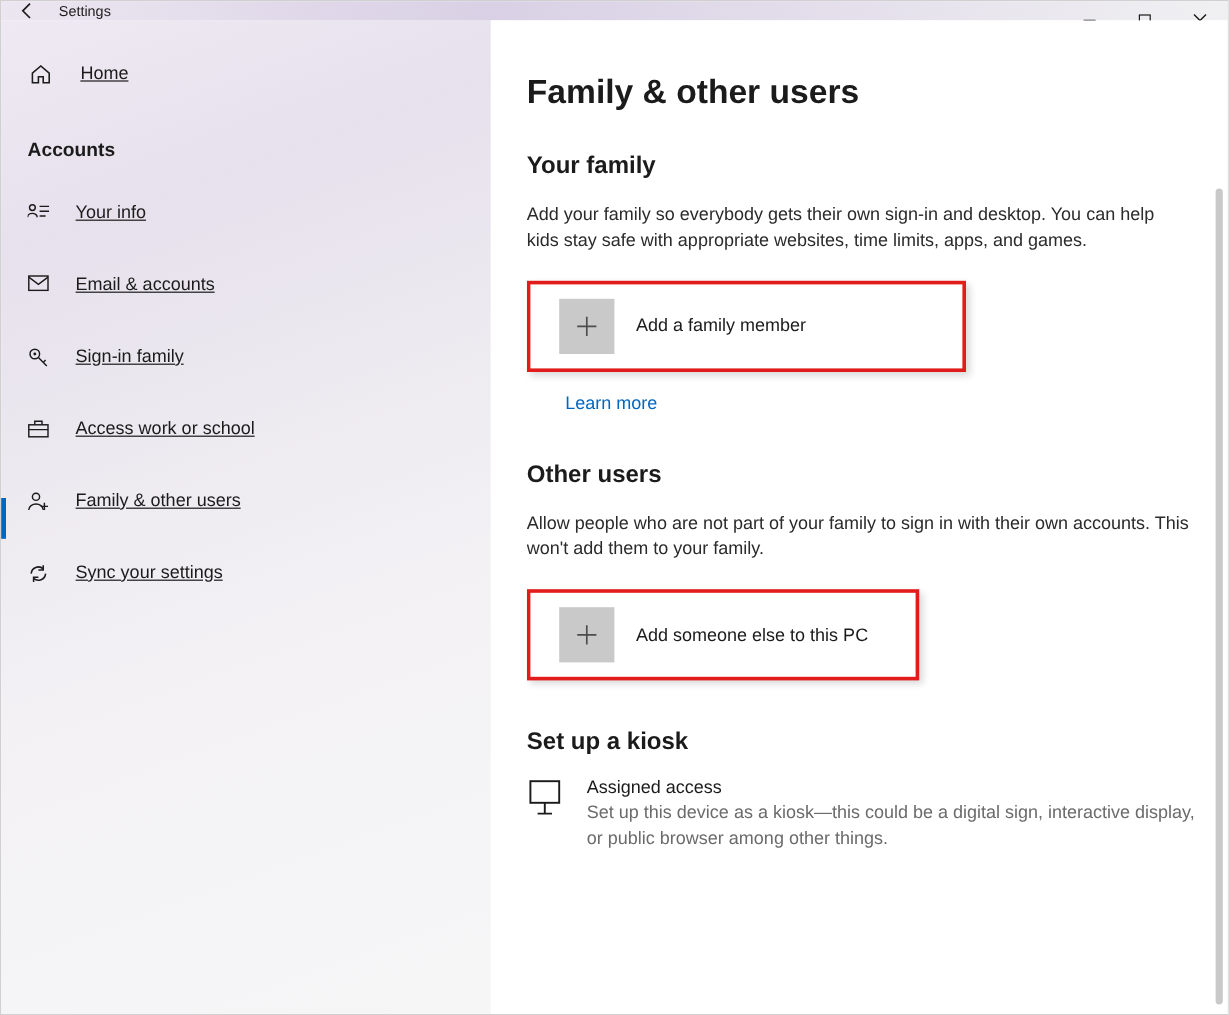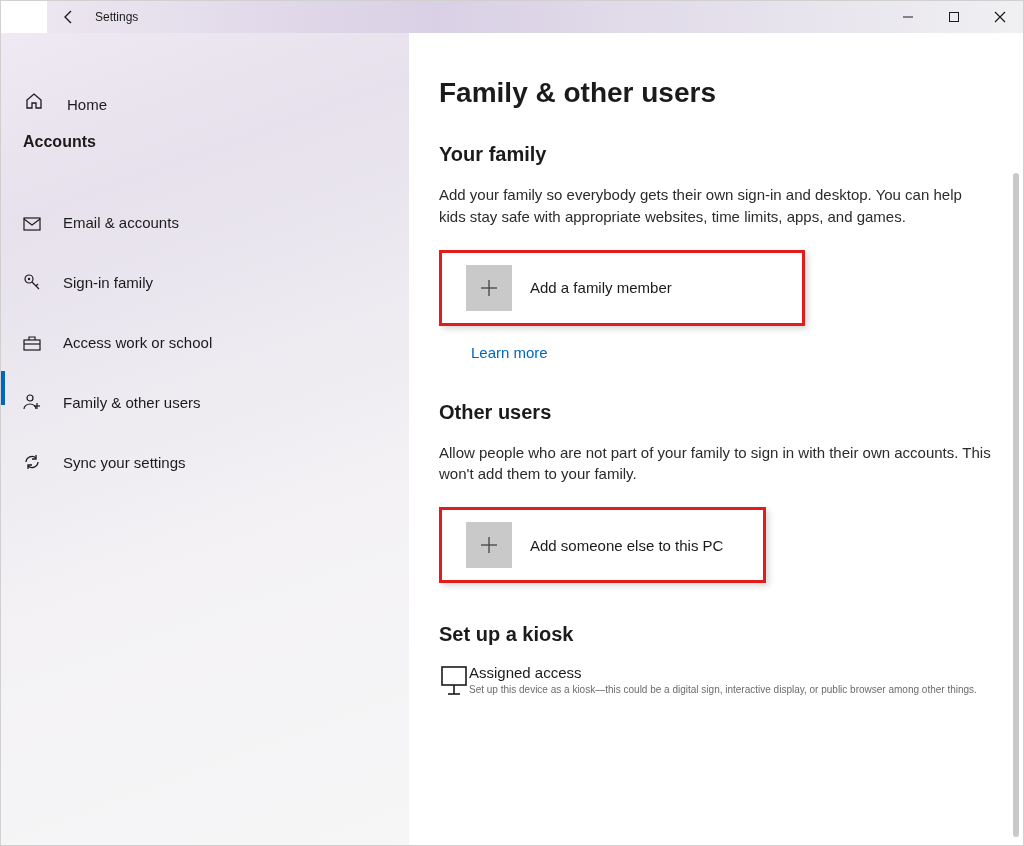--- a/index.html
+++ b/index.html
@@ -1,25 +1,25 @@
 <!DOCTYPE html>
 <html><head>
 <meta charset="utf-8">
 <style>
   * { box-sizing: border-box; margin: 0; padding: 0; font-family: "Segoe UI", Arial, sans-serif; }
   html, body { width: 1024px; height: 846px; overflow: hidden; background: #fff; }
   .window { width:1024px; height:846px; position:relative; display:flex; flex-direction:column; border:1px solid #d0d0d0;}
-  .titlebar { height:32px; display:flex; align-items:center; position:relative; background:linear-gradient(90deg,#ece6f0 0%,#d9d0e5 40%,#f0f0f2 100%);margin-left:46px;}
+  .titlebar { height:16px; display:flex; align-items:center; position:relative; background:linear-gradient(90deg,#ece6f0 0%,#d9d0e5 40%,#f0f0f2 100%);}
   .back-btn { width:44px; height:32px; display:flex; align-items:center; justify-content:center; }
   .title-text { font-size:12px; color:#1a1a1a; margin-left:4px;}
   .win-controls { position:absolute; right:0; top:0; display:flex;}
   .win-btn { width:46px; height:32px; display:flex; align-items:center; justify-content:center; }
   .body { flex:1; display:flex; min-height:0;}
   .sidebar { width:408px; background:linear-gradient(160deg,#eee9f2 0%,#e6e1ec 20%,#f3f1f4 60%,#f6f6f7 100%); padding-top:36px; display:flex; flex-direction:column;}
-  .home-row, .nav-item { display:flex; align-items:flex-end; height:46px; padding-left:22px; gap:22px; color:#1b1b1b; font-size:15px;}
+  .home-row, .nav-item { display:flex; align-items:flex-start; height:46px; padding-left:22px; gap:22px; color:#1b1b1b; font-size:15px;text-decoration:underline;}
   .home-row { height:44px; margin-bottom:12px; padding-left:24px; gap:24px;}
   .home-row .lbl { font-size:15px;}
   .search-wrap { margin:0 22px 18px 22px;}
   .search { width:100%; height:36px; border:1px solid #7a7a7a; background:transparent; padding:0 36px 0 10px; font-size:15px; color:#333;}
   .search::placeholder { color:#6b6b6b; }
   .search-icon { position:relative; }
   .search-icon svg { position:absolute; right:10px; top:-28px; }
   .section-label { font-weight:600; font-size:16px; color:#1b1b1b; padding:8px 22px 20px 22px;}
   .nav-list { display:flex; flex-direction:column; gap:14px; margin-top:14px;}
   .nav-item { cursor:default; position:relative;}
@@ -31,23 +31,23 @@
   .sub-title { font-size:20px; font-weight:600; color:#1b1b1b; margin-bottom:18px;margin-top:28px;}
   .desc { font-size:15px; color:#2b2b2b; line-height:1.45; max-width:552px; margin-bottom:22px;}
   .add-row { display:flex; align-items:center; gap:18px; padding:8px 10px 8px 8px; width:fit-content;}
   .add-row .plus { width:46px; height:46px; background:#c9c9c9; display:flex; align-items:center; justify-content:center;}
   .add-row .plus svg line { stroke:#4d4d4d; stroke-width:1.4;}
   .add-row .add-label { font-size:15px; color:#1b1b1b;}
   .highlight-box { border:3px solid #e21b1b; display:inline-block; padding:4px 120px 4px 16px; box-shadow:3px 3px 6px rgba(0,0,0,.15);}
   .highlight-box.narrow { padding-right:30px;}
   .learn-more { display:block; margin-top:18px; font-size:15px; color:#0067c0; text-decoration:none;margin-left:32px;}
   .block { margin-bottom:40px;}
-  .kiosk-row { display:flex; align-items:flex-start; max-width:560px;}
+  .kiosk-row { display:flex; gap:20px; align-items:flex-start; max-width:560px;}
   .kiosk-row .ktext .kt-title { font-size:15px; color:#1b1b1b; margin-bottom:2px;}
-  .kiosk-row .ktext .kt-desc { font-size:10px; color:#6b6b6b; line-height:1.4;}
+  .kiosk-row .ktext .kt-desc { font-size:15px; color:#6b6b6b; line-height:1.4;}
   .vscroll { position:absolute; right:4px; top:140px; bottom:8px; width:6px; background:#c9c9c9; border-radius:3px;}
 </style>
 </head>
 <body>
 
 <div class="window">
 
   <div class="titlebar">
     <div class="back-btn">
       <svg width="16" height="16" viewBox="0 0 16 16">
@@ -83,20 +83,32 @@
               <path d="M2 8 L9 2 L16 8 V16 H11 V11 H7 V16 H2 Z" fill="none" stroke="#1b1b1b" stroke-width="1.3"></path>
             </svg>
         </span>
         <span class="lbl">Home</span>
       </div>
 
 
       <div class="section-label">Accounts</div>
 
       <div class="nav-list">
+        <div class="nav-item">
+          <span class="ico">
+            <svg width="18" height="14" viewBox="0 0 18 14">
+                <circle cx="4" cy="4" r="2.4" fill="none" stroke="#1b1b1b" stroke-width="1.2"></circle>
+                <path d="M0 12c0-2 2-3.2 4-3.2s4 1.2 4 3.2" fill="none" stroke="#1b1b1b" stroke-width="1.2"></path>
+                <line x1="10" y1="3" x2="18" y2="3" stroke="#1b1b1b" stroke-width="1.2"></line>
+                <line x1="10" y1="7" x2="18" y2="7" stroke="#1b1b1b" stroke-width="1.2"></line>
+                <line x1="10" y1="11" x2="15" y2="11" stroke="#1b1b1b" stroke-width="1.2"></line>
+              </svg>
+          </span>
+          <span>Your info</span>
+        </div>
 
         <div class="nav-item">
           <span class="ico">
             <svg width="18" height="14" viewBox="0 0 18 14">
                 <rect x="1" y="1" width="16" height="12" fill="none" stroke="#1b1b1b" stroke-width="1.2"></rect>
                 <path d="M1 2 L9 8 L17 2" fill="none" stroke="#1b1b1b" stroke-width="1.2"></path>
               </svg>
           </span>
           <span>Email &amp; accounts</span>
         </div>

